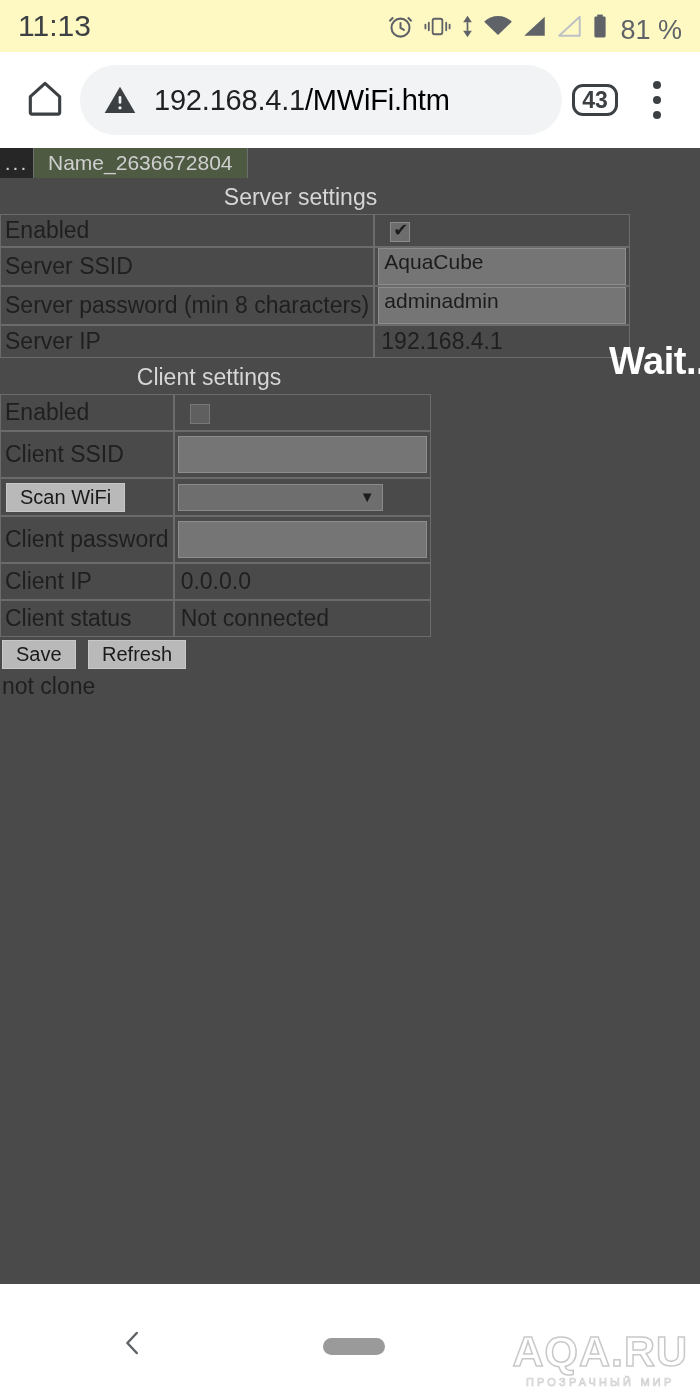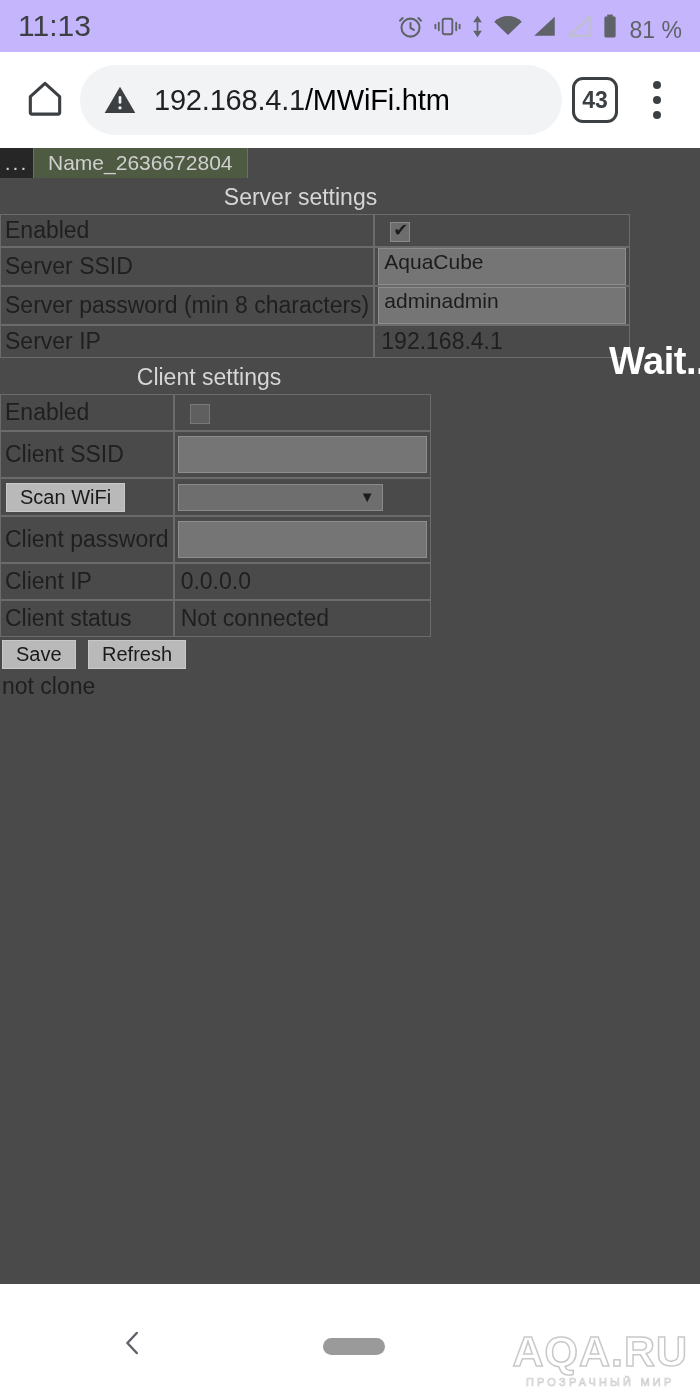--- a/index.html
+++ b/index.html
@@ -8,32 +8,32 @@
     font-family: "Liberation Sans", sans-serif;
     background: #ffffff;
     overflow: hidden;
   }
   #screen { position: relative; width: 700px; height: 1400px; background: #fff; }
 
   
   .statusbar {
     position: absolute; top: 0; left: 0;
     width: 700px; height: 52px;
-    background: #c4b5fd;
+    background: #fef9c3;
     display: flex; align-items: center;
     padding: 0 18px;
   }
   .status-clock {
     font-size: 30px; color: #3c4043; letter-spacing: 0px;
   }
   .status-icons {
     margin-left: auto; display: flex; align-items: center; gap: 9px;
   }
   .status-icons svg { display: block; }
-  .battery-pct { font-size: 23px; color: #5f6368; margin-left: 3px; margin-top: 8px; }
+  .battery-pct { font-size: 27px; color: #5f6368; margin-left: 3px; margin-top: 8px; }
 
   
   .toolbar {
     position: absolute; top: 52px; left: 0;
     width: 700px; height: 96px;
     background: #ffffff;
     display: flex; align-items: center;
     padding: 0 14px;
   }
   .home-btn { width: 62px; display: flex; align-items: center; justify-content: center; }
@@ -50,21 +50,21 @@
   }
   .omnibox .warn { flex: 0 0 auto; margin-right: 16px; display: flex; }
   .url {
     font-size: 29px; color: #202124;
     white-space: nowrap; overflow: hidden;
     letter-spacing: -0.2px;
   }
   .url .path { color: #000000; }
   .tabcount {
     flex: 0 0 auto;
-    width: 46px; height: 46px;
+    width: 46px; height: 32px;
     border: 3.5px solid #3c4043; border-radius: 11px;
     display: flex; align-items: center; justify-content: center;
     font-size: 23px; font-weight: 700; color: #3c4043;
     margin-right: 16px;
   }
   .menu-dots { flex: 0 0 auto; width: 46px; display: flex; flex-direction: column;
     align-items: center; justify-content: center; gap: 7px; margin-right: 6px; }
   .menu-dots i { width: 8px; height: 8px; border-radius: 50%; background: #3c4043; display: block; }
 
   

